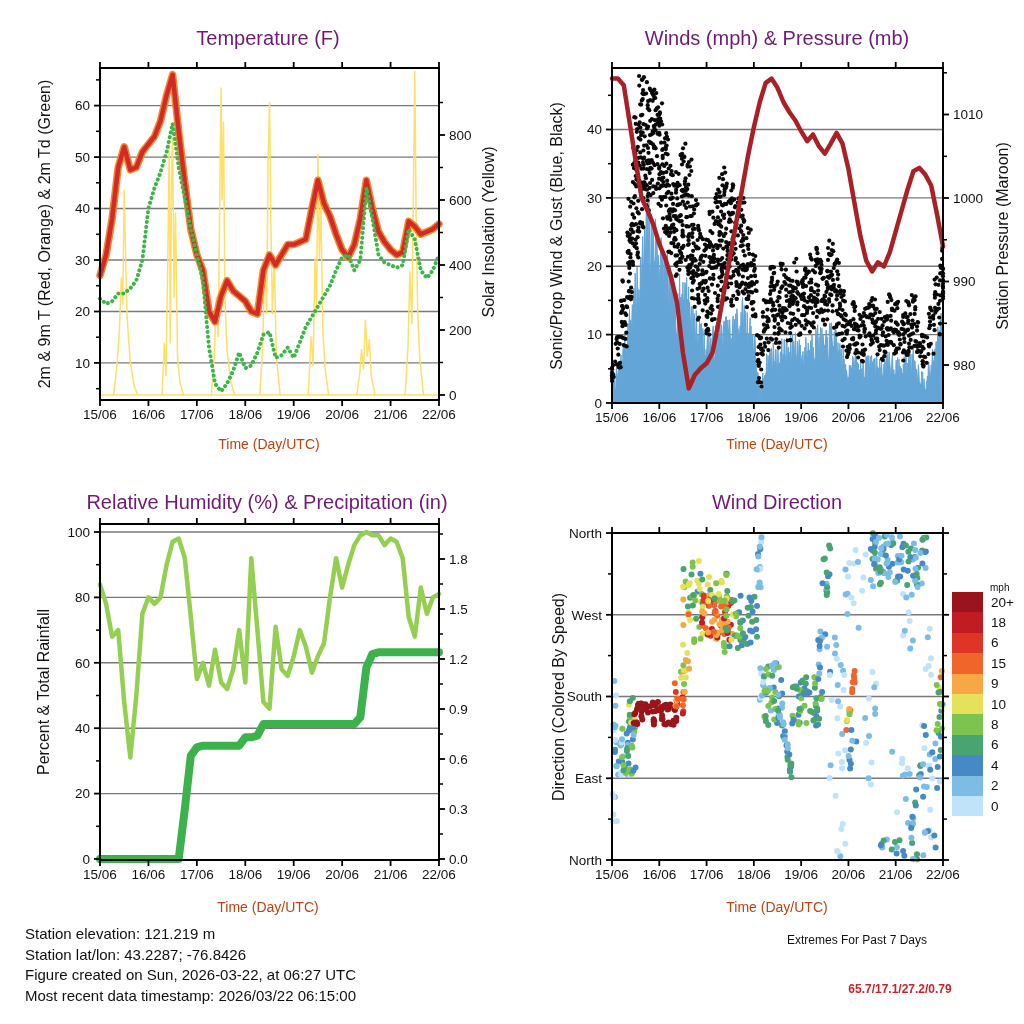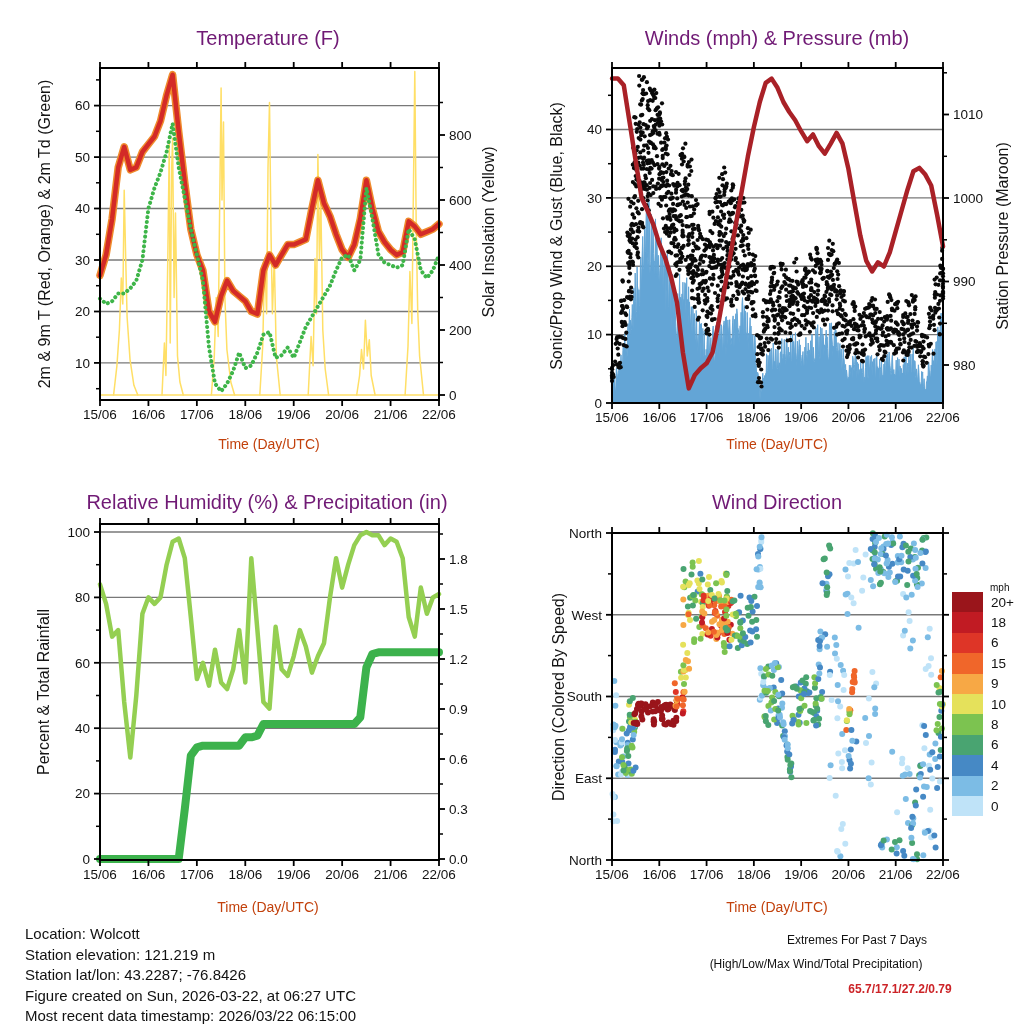--- a/index.html
+++ b/index.html
@@ -2806,23 +2806,21 @@
           <div class="llab">2</div>
         </div>
         <div class="lrow">
           <div class="lsw" style="background: rgb(191, 227, 248);"></div>
           <div class="llab">0</div>
         </div>
       </div>
   </div>
 
   <div class="abs footer" style="left:25px;top:924px">
-    <div>Location: Wolcott</div>
     <div>Station elevation: 121.219 m</div>
     <div>Station lat/lon: 43.2287; -76.8426</div>
     <div>Figure created on Sun, 2026-03-22, at 06:27 UTC</div>
     <div>Most recent data timestamp: 2026/03/22 06:15:00</div>
   </div>
 
   <div class="abs exline" style="left:857px;top:933px">Extremes For Past 7 Days</div>
-  <div class="abs exline" style="left:816px;top:957px">(High/Low/Max Wind/Total Precipitation)</div>
   <div class="abs exline exval" style="left:900px;top:982px;color:#cc2327">65.7/17.1/27.2/0.79</div>
 </div>
 
 </body></html>

